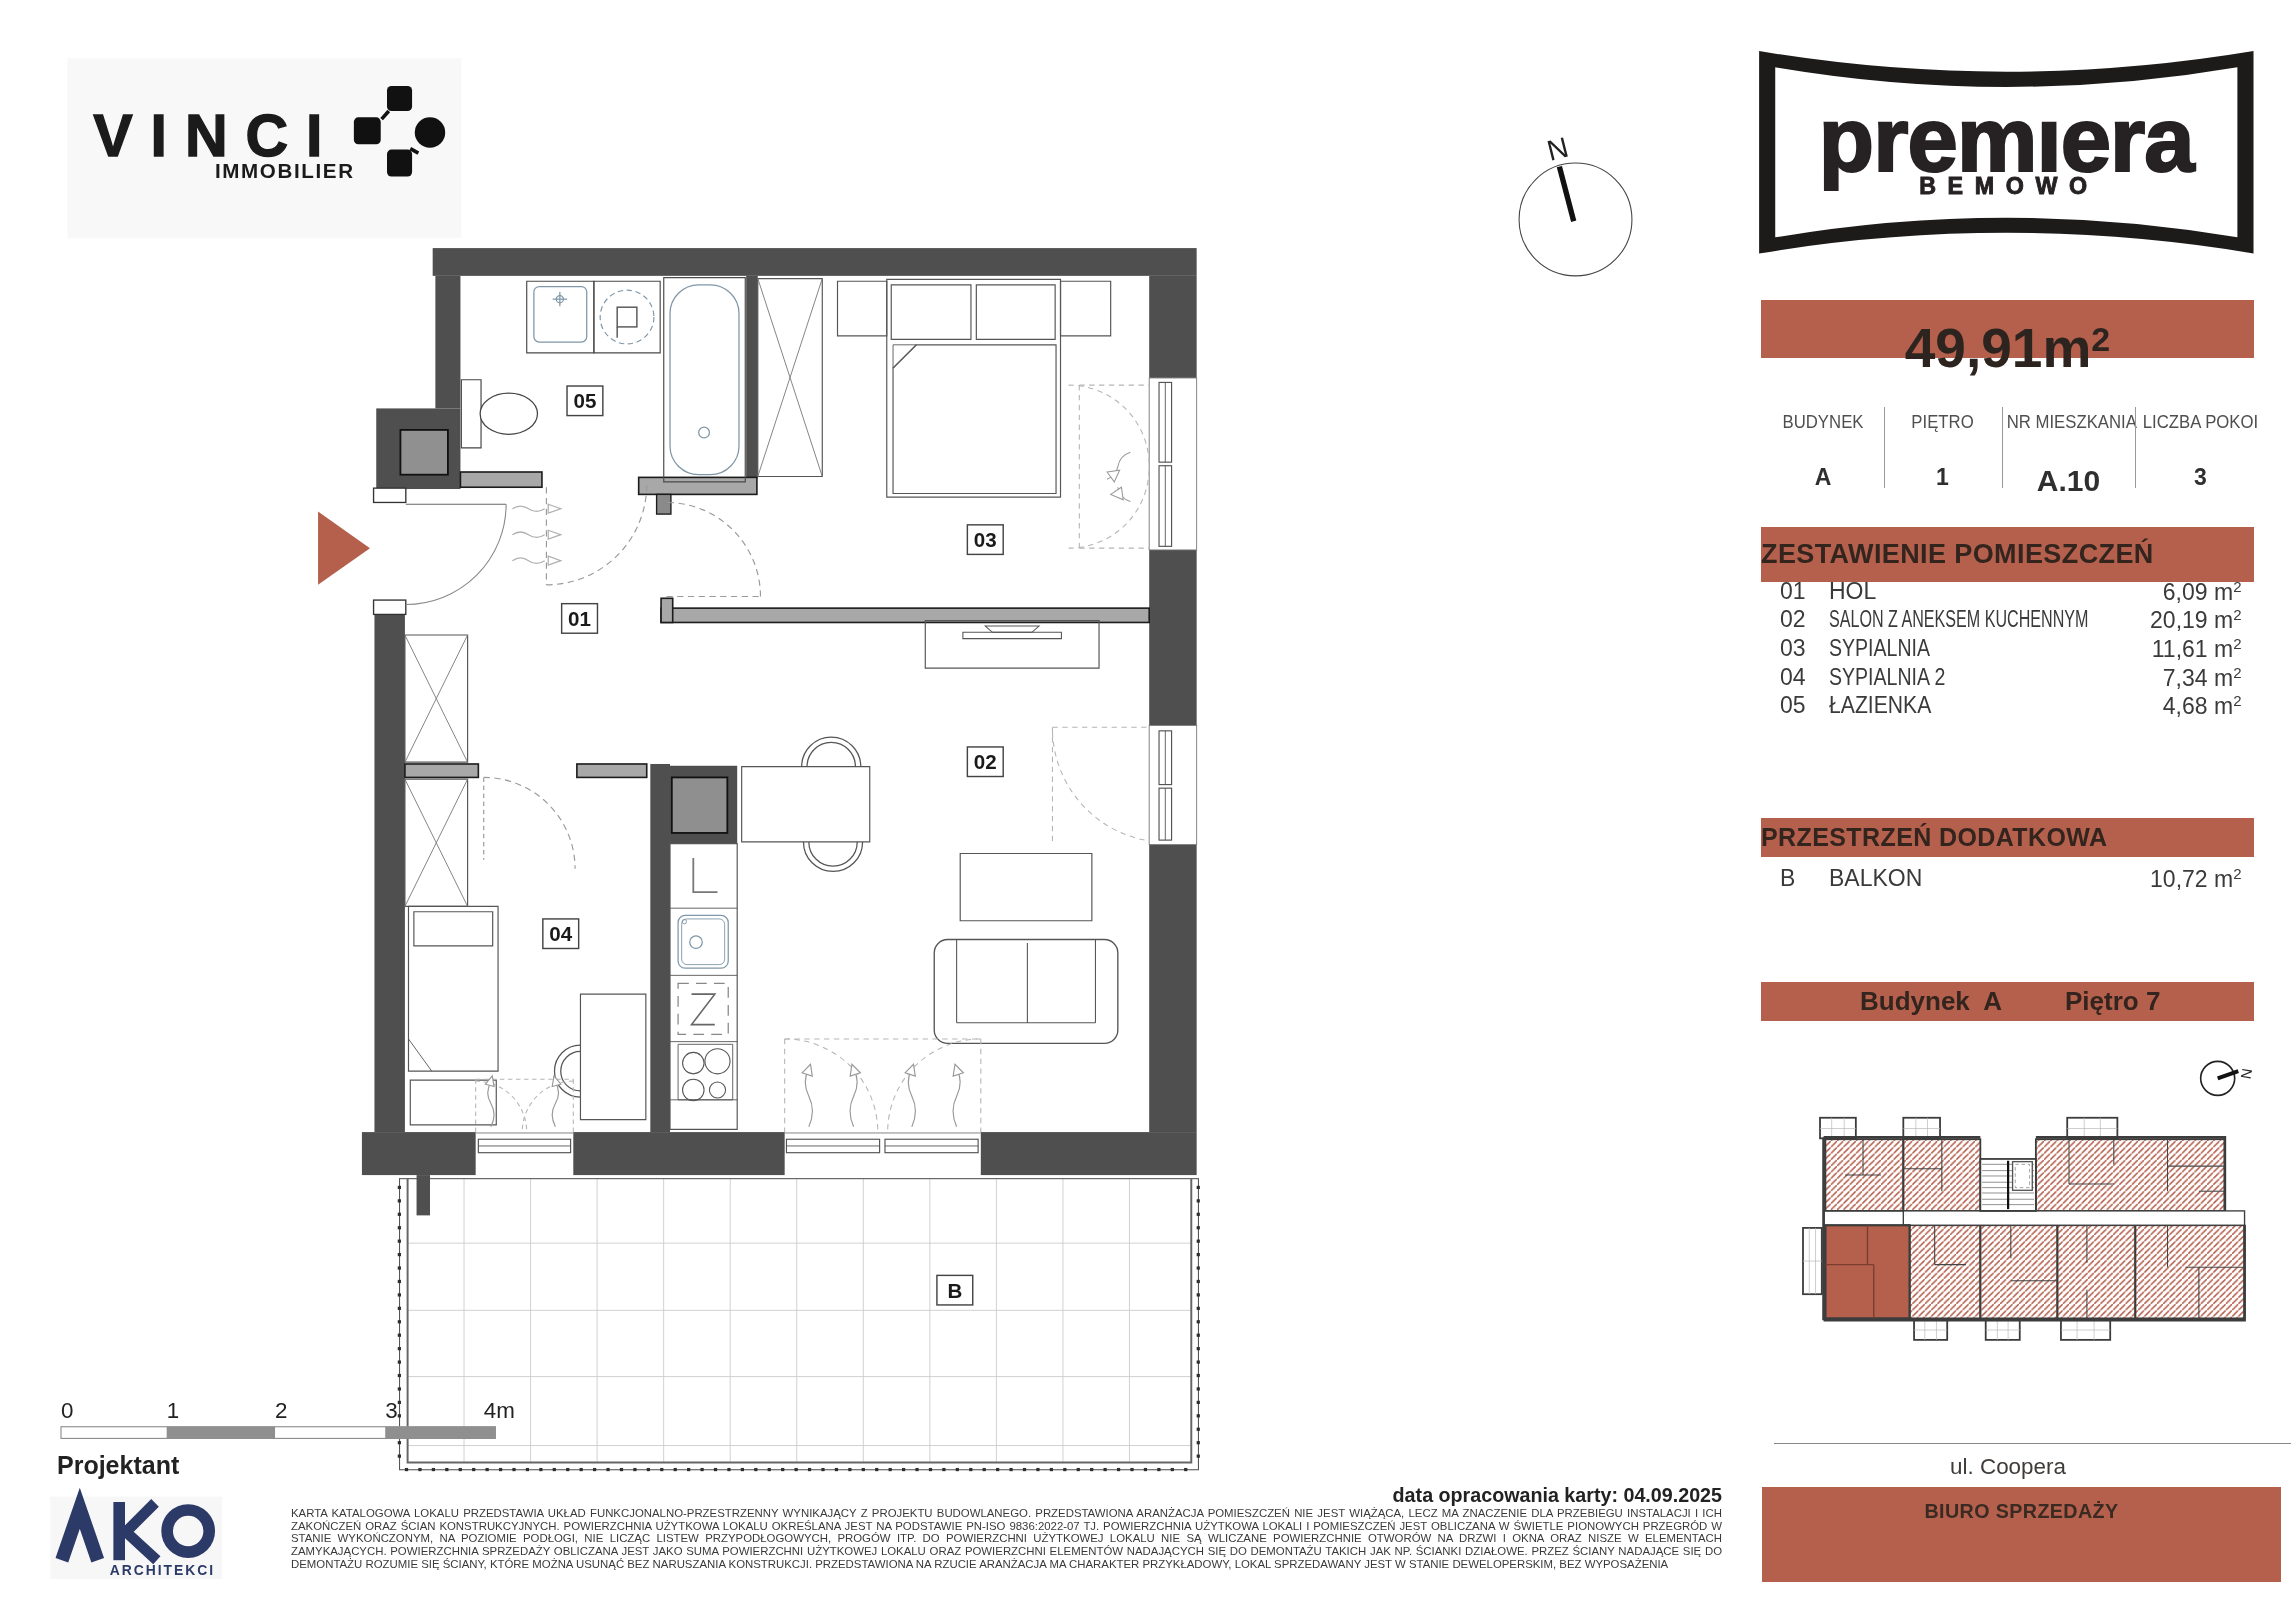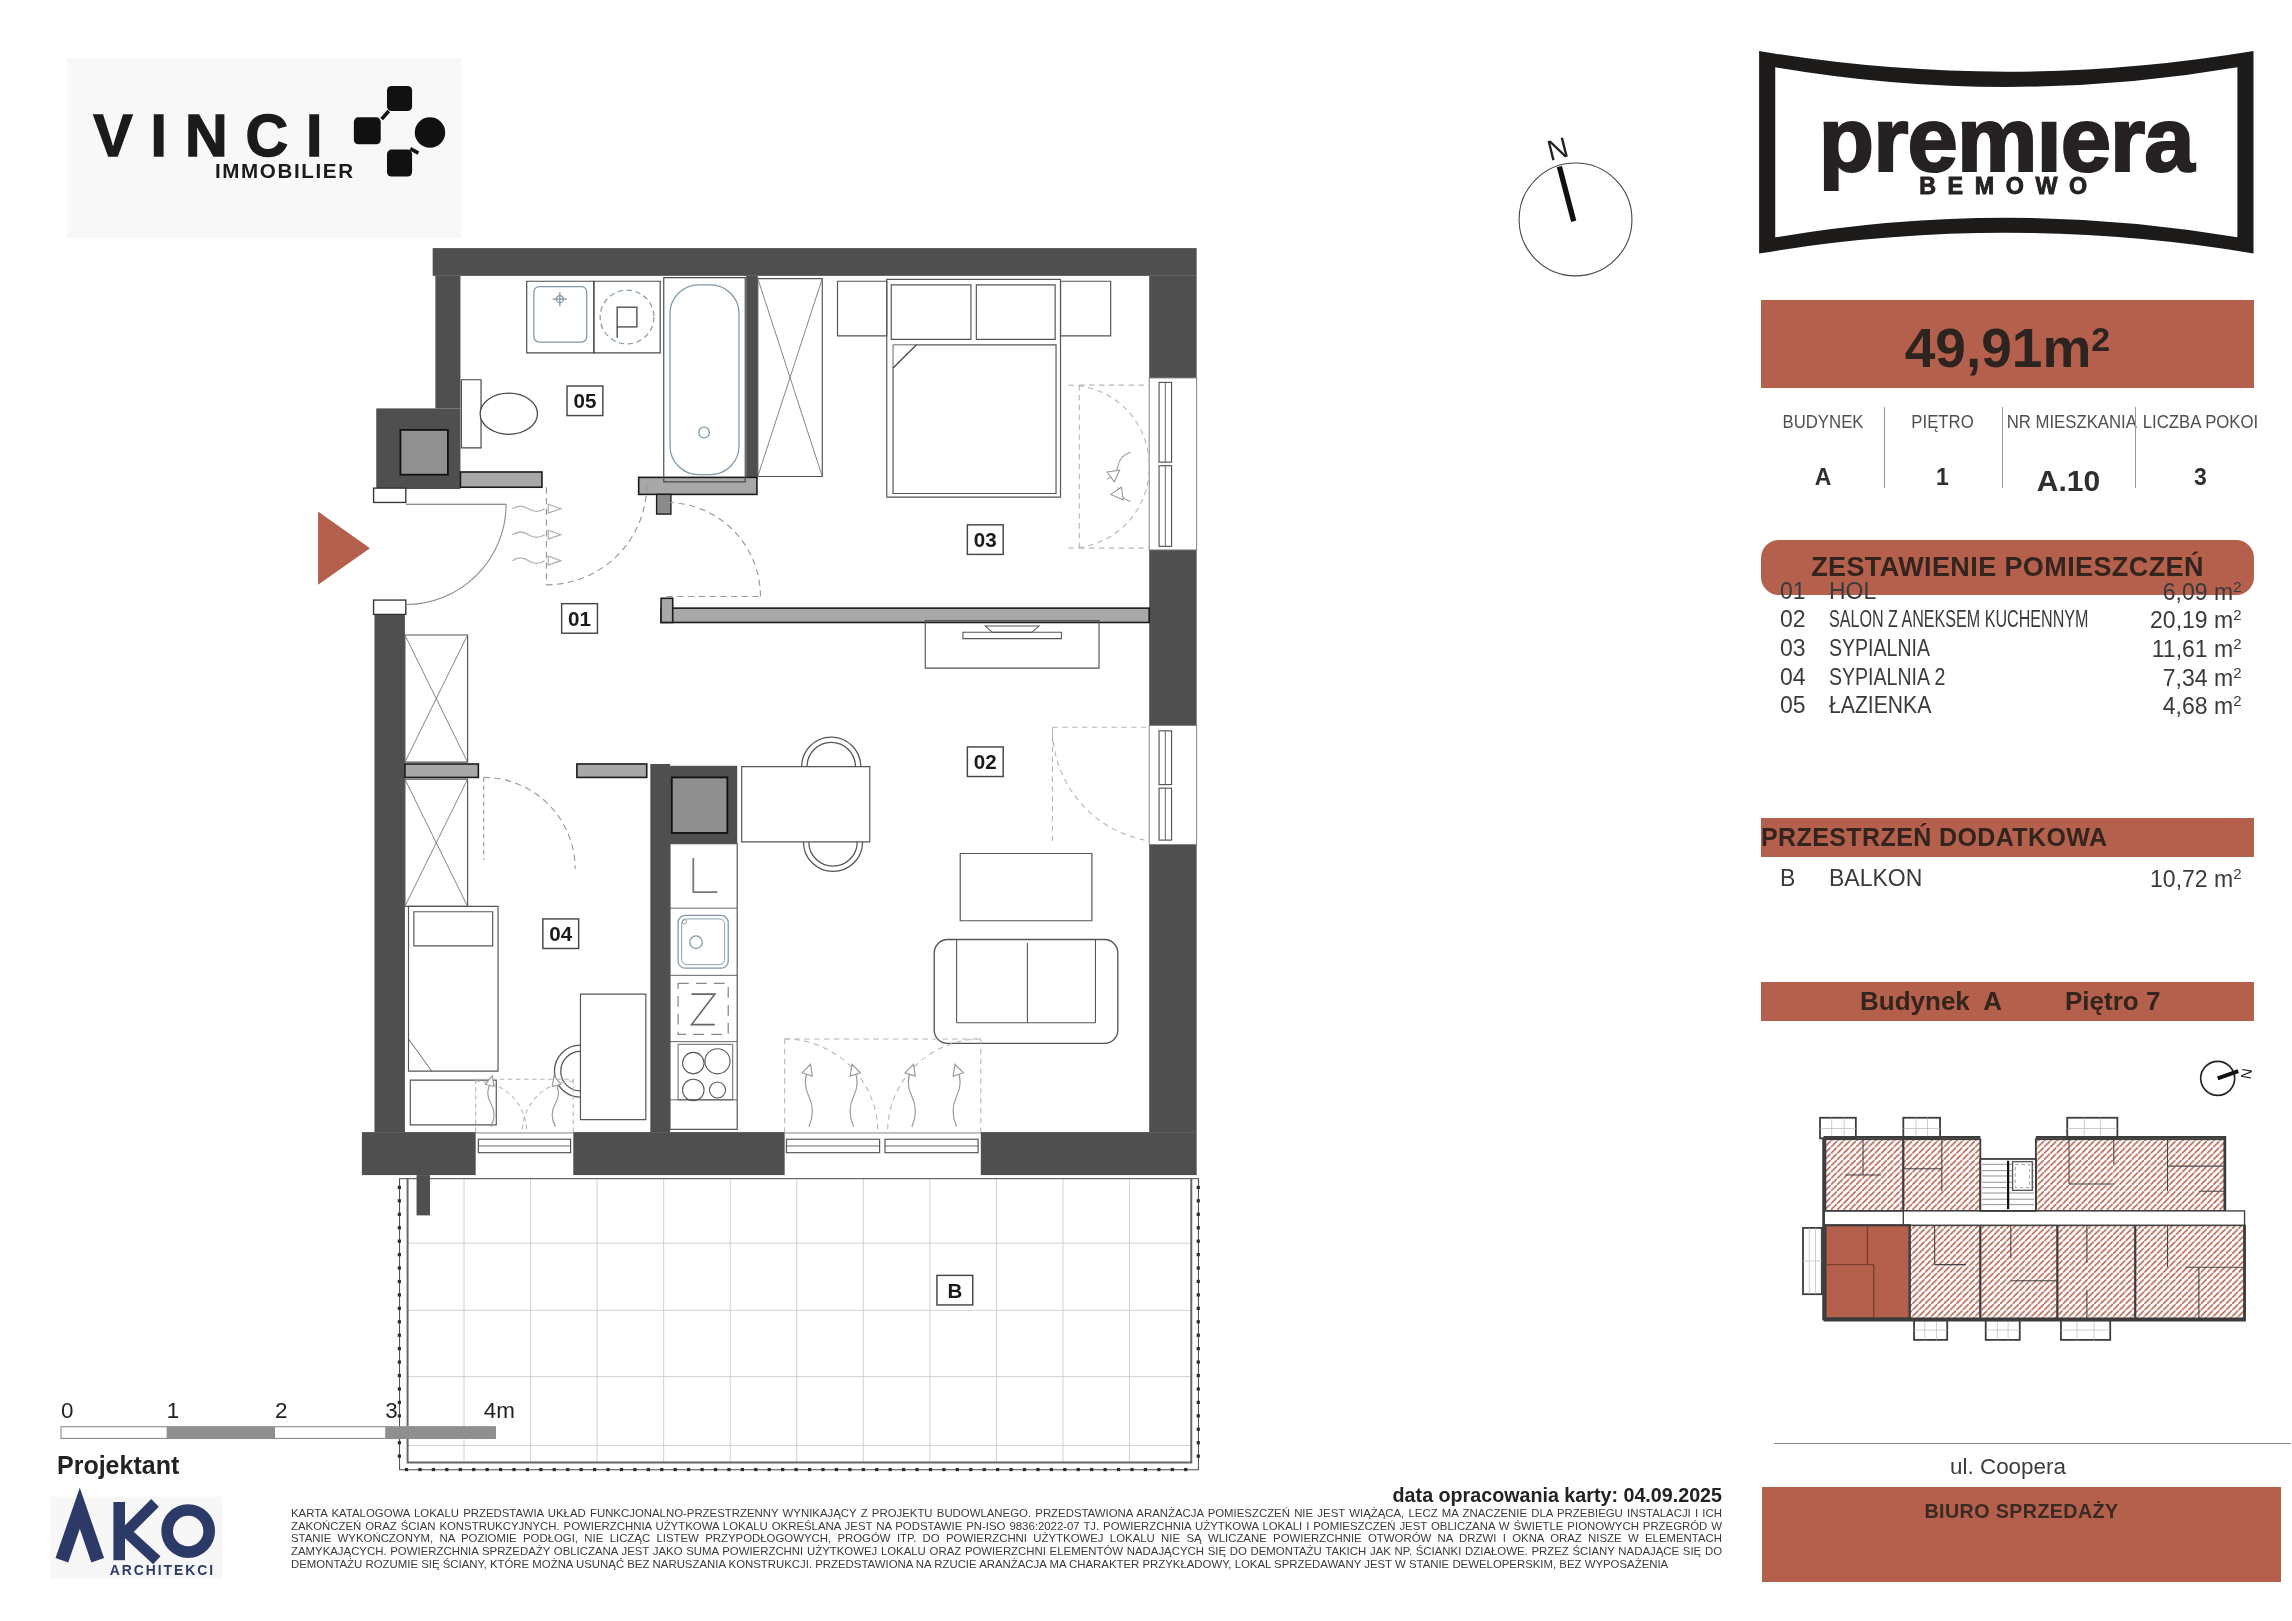--- a/index.html
+++ b/index.html
@@ -395,41 +395,41 @@
       <rect x="430" y="1593" width="123" height="13" fill="#8f8f8f"></rect>
       <rect x="56" y="1671" width="192" height="92" fill="#f7f7f7"></rect>
       <g stroke="#2c3a68" fill="none" stroke-linejoin="miter">
         <path d="M69,1742 L89,1684 L109,1742" stroke-width="15"></path>
         <path d="M133,1677 V1742" stroke-width="13"></path>
         <path d="M139,1712 L173,1678 M139,1709 L175,1742" stroke-width="12"></path>
         <circle cx="210" cy="1709.5" r="23.5" stroke-width="13"></circle>
       </g>
       <text x="240" y="1759" font-size="15.5" font-weight="bold" fill="#2c3a68" letter-spacing="2.2" text-anchor="end">ARCHITEKCI</text>
     </svg>
-    <div class="abs" style="left:1761px;top:300px;width:493px;height:88px;background:#b4604d;text-align:center;color:#2d2420;font-weight:bold;font-size:55px;line-height:79px;">49,91m<span style="font-size:34px;vertical-align:16px;">2</span></div>
+    <div class="abs" style="left:1761px;top:300px;width:493px;height:58px;background:#b4604d;text-align:center;color:#2d2420;font-weight:bold;font-size:55px;line-height:79px;">49,91m<span style="font-size:34px;vertical-align:16px;">2</span></div>
     <div class="abs" style="left:1761px;top:412px;width:124px;height:81px;">
       <div style="position:absolute;top:0;width:100%;text-align:center;font-size:18px;color:#4f4f4f;white-space:nowrap;transform:scaleX(0.93);">BUDYNEK</div>
       <div style="position:absolute;top:52px;width:100%;text-align:center;font-size:23px;font-weight:bold;color:#2f2f2f;">A</div>
     </div>
     <div class="abs" style="left:1884px;top:412px;width:117px;height:81px;">
       <div style="position:absolute;top:0;width:100%;text-align:center;font-size:18px;color:#4f4f4f;white-space:nowrap;transform:scaleX(0.93);">PIĘTRO</div>
       <div style="position:absolute;top:52px;width:100%;text-align:center;font-size:23px;font-weight:bold;color:#2f2f2f;">1</div>
     </div>
     <div class="abs" style="left:2002px;top:412px;width:133px;height:81px;">
       <div style="position:absolute;top:0;width:100%;text-align:center;font-size:18px;color:#4f4f4f;white-space:nowrap;transform:scaleX(0.93);">NR MIESZKANIA</div>
       <div style="position:absolute;top:52px;width:100%;text-align:center;font-size:30px;font-weight:bold;color:#2f2f2f;">A.10</div>
     </div>
     <div class="abs" style="left:2135px;top:412px;width:131px;height:81px;">
       <div style="position:absolute;top:0;width:100%;text-align:center;font-size:18px;color:#4f4f4f;white-space:nowrap;transform:scaleX(0.93);">LICZBA POKOI</div>
       <div style="position:absolute;top:52px;width:100%;text-align:center;font-size:23px;font-weight:bold;color:#2f2f2f;">3</div>
     </div>
     <div class="abs" style="left:1884px;top:407px;width:1.3px;height:81px;background:#999;"></div>
     <div class="abs" style="left:2002px;top:407px;width:1.3px;height:81px;background:#999;"></div>
     <div class="abs" style="left:2135px;top:407px;width:1.3px;height:81px;background:#999;"></div>
-    <div class="abs" style="left:1761px;top:540px;width:493px;height:55px;background:#b4604d;text-align:center;color:#33241e;font-weight:bold;font-size:27px;line-height:55px;letter-spacing:0.4px;border-radius:18px;">ZESTAWIENIE POMIESZCZEŃ</div>
+    <div class="abs" style="left:1761px;top:527px;width:493px;height:55px;background:#b4604d;color:#33241e;font-weight:bold;font-size:27px;line-height:55px;letter-spacing:0.4px;">ZESTAWIENIE POMIESZCZEŃ</div>
     <div class="abs" style="left:1780px;top:578px;width:466px;height:29px;font-size:23px;color:#3a3a3a;">
       <span style="position:absolute;left:0">01</span>
       <span style="position:absolute;left:49px;white-space:nowrap;display:inline-block;transform:scaleX(1.0);transform-origin:0 50%;">HOL</span>
       <span style="position:absolute;right:4.5px">6,09 m<span style="font-size:15px;vertical-align:8px;">2</span></span>
     </div>
     <div class="abs" style="left:1780px;top:606px;width:466px;height:29px;font-size:23px;color:#3a3a3a;">
       <span style="position:absolute;left:0">02</span>
       <span style="position:absolute;left:49px;white-space:nowrap;display:inline-block;transform:scaleX(0.7);transform-origin:0 50%;">SALON Z ANEKSEM KUCHENNYM</span>
       <span style="position:absolute;right:4.5px">20,19 m<span style="font-size:15px;vertical-align:8px;">2</span></span>
     </div>

